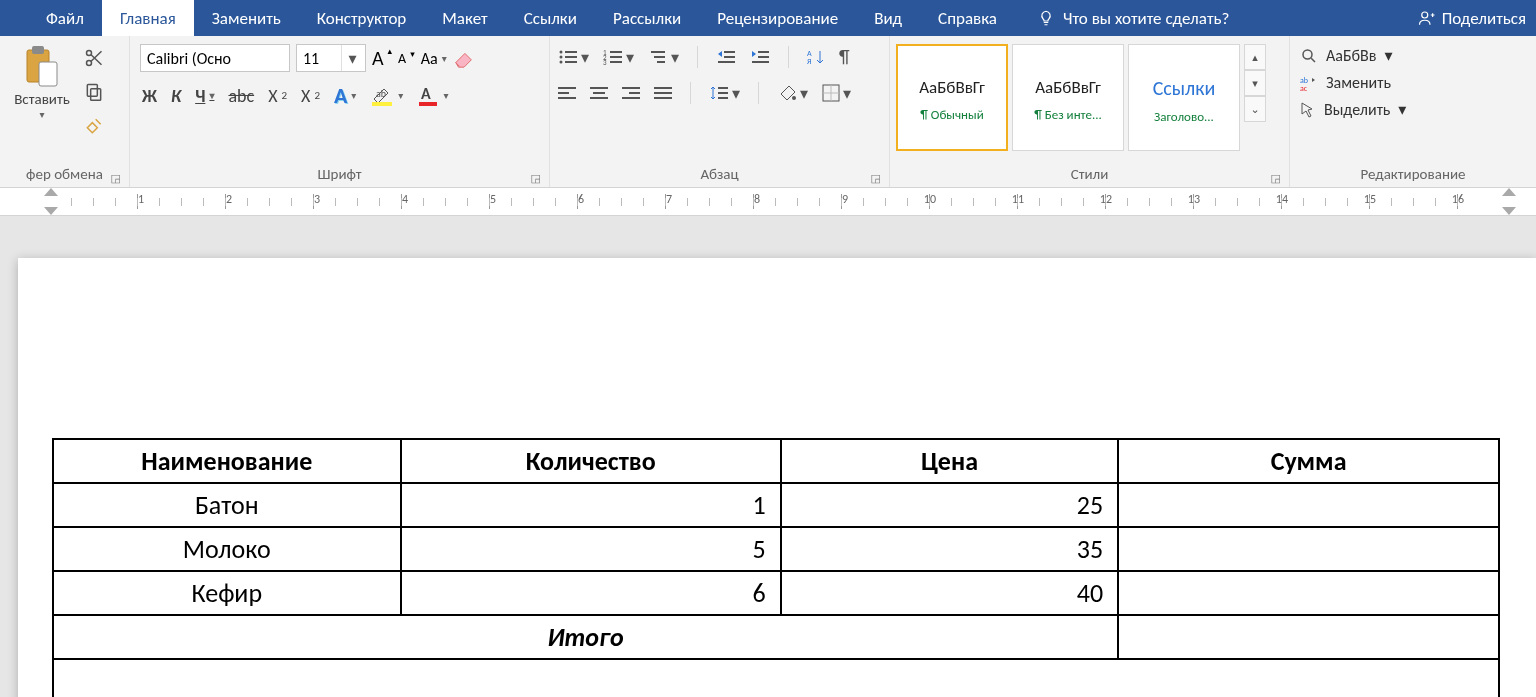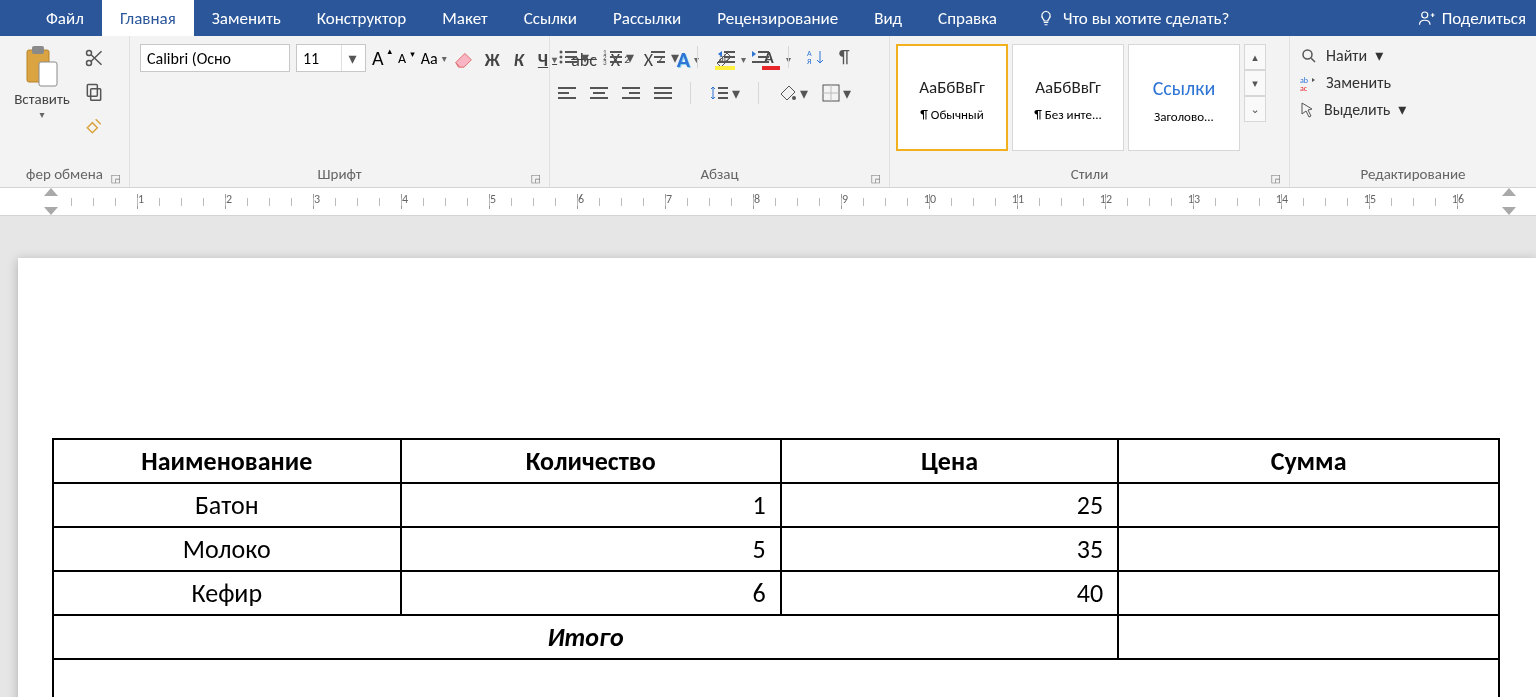--- a/index.html
+++ b/index.html
@@ -35,21 +35,21 @@
 
   .para-col { display:flex; flex-direction:column; gap:14px; padding:6px 2px;}
   .para-row { display:flex; align-items:center; gap:14px;}
   .pbtn{ display:flex; align-items:center; gap:3px; cursor:pointer; color:#555;}
   .sep{ width:1px;height:22px;background:#d7d7d7; margin:0 4px;}
 
   .styles-body{ display:flex; align-items:stretch; padding:4px 0;}
   .style-item{ width:112px; border:1px solid #d7d7d7; background:#fff; margin-right:4px; display:flex; flex-direction:column; align-items:center; justify-content:center; cursor:pointer;}
   .style-item.sel{ border:2px solid #f2b01e; }
   .style-prev{ font-size:17px; color:#222; padding:8px 2px 2px 2px;}
-  .style-name{ font-size:13px; color:#000000; padding-bottom:4px;margin-top:7px;}
+  .style-name{ font-size:13px; color:#15803d; padding-bottom:4px;margin-top:7px;}
   .gallery-nav{ display:flex; flex-direction:column; justify-content:flex-start; gap:0;}
   .gbtn{ width:22px;height:26px;border:1px solid #d7d7d7;background:#f9f9f9;display:flex;align-items:center;justify-content:center;cursor:pointer;font-size:11px;color:#555;}
 
   .edit-col{ display:flex; flex-direction:column; gap:8px; padding:6px 4px;}
   .edit-item{ display:flex; align-items:center; gap:8px; cursor:pointer; color:#333; font-size:16px;}
 
   
   .ruler-wrap{ background:#fff; height:28px; border-bottom:1px solid #d4d4d4; position:relative; overflow:hidden;}
   .ruler{ position:absolute; left:0; top:0; height:100%; display:flex; align-items:center;}
   .rseg{ width:88px; position:relative; height:100%;}
@@ -148,21 +148,21 @@
           </span>
         </div>
       </div>
     </div>
     <div class="group-label"><span>фер обмена</span>
       <span class="dialog-launcher">◲</span>
     </div>
   </div>
 
   <div class="group" style="width:420px">
-    <div class="group-body" style="flex-direction:row;width:100%;">
+    <div class="group-body" style="flex-direction:column;width:100%;">
       <div class="font-row1">
         <div class="combo" style="width:150px">
           <input value="Calibri (Осно" style="">
           <span class="dd">▾</span>
         </div>
         <div class="combo" style="width:70px">
           <input style="width: 44px;" value="11">
           <span class="dd">▾</span>
         </div>
         <div class="ctrl">
@@ -409,21 +409,21 @@
 
   <div class="group" style="flex:1;border-right:none">
     <div class="group-body edit-col">
       <div class="edit-item">
         <span class="ico">
             <svg width="18" height="18" viewBox="0 0 24 24" fill="none" stroke="#555" stroke-width="2">
               <circle cx="10" cy="10" r="6"></circle>
               <path d="M20 20l-5-5"></path>
             </svg>
           </span>
-        <span>Найти</span>
+        <span>АаБбВв</span>
           <span class="dd-sm">▾</span>
       </div>
       <div class="edit-item">
         <span class="ico">
             <svg width="18" height="18">
               <text x="0" y="9" font-size="8" fill="#2e75d6">ab</text>
               <text x="0" y="17" font-size="8" fill="#e8262a">ac</text>
               <path d="M12 4v4l3-2z" fill="#555"></path>
             </svg>
           </span>

